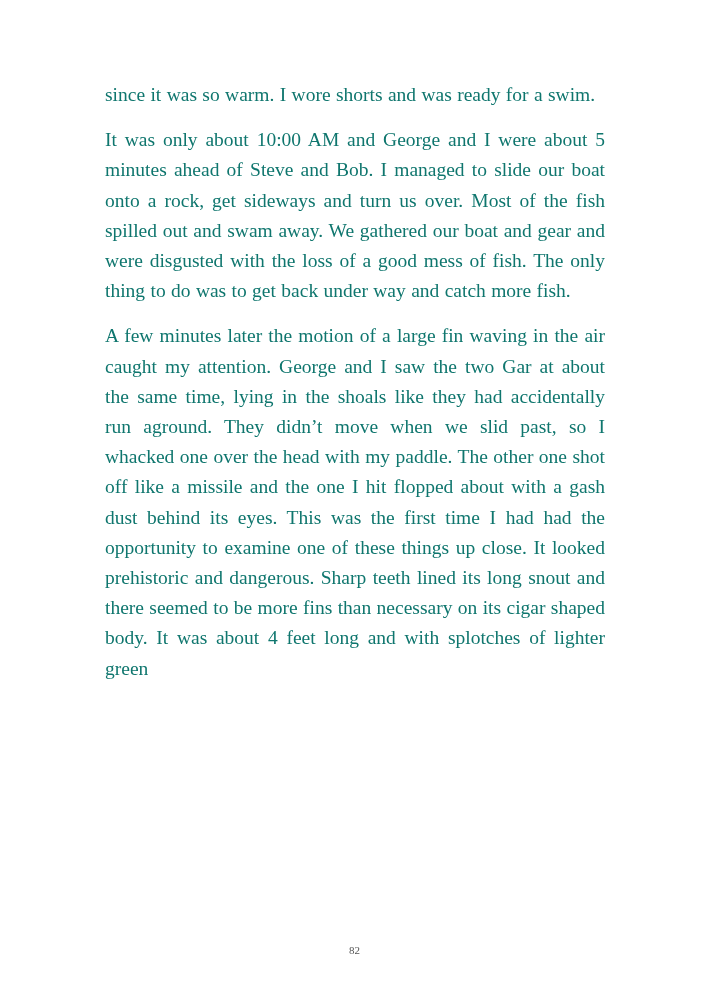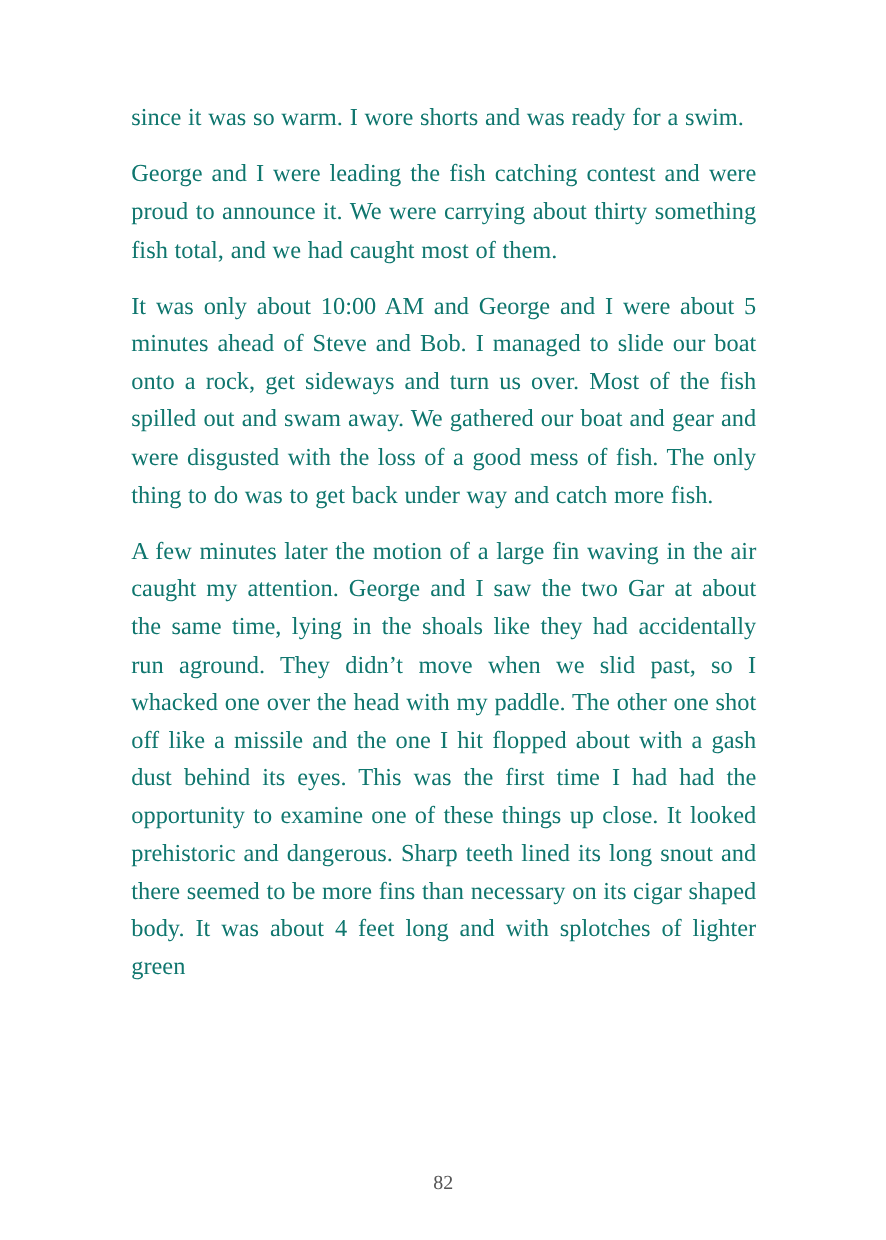--- a/index.html
+++ b/index.html
@@ -29,28 +29,27 @@
     text-align: justify;
     text-justify: inter-word;
     word-spacing: 0.5px;
   }
   .page-number {
     position: absolute;
     left: 0;
     right: 0;
     bottom: 36px;
     text-align: center;
-    font-size: 16px;
+    font-size: 11px;
     color: #555555;
   }
 </style>
 </head>
 <body>
 
 <div class="page">
   <div class="body-text">
     <p>since it was so warm. I wore shorts and was ready for a swim.</p>
-    <p>George and I were leading the fish catching contest and were proud to announce it. We were carrying about thirty something fish total, and we had caught most of them.</p>
     <p>It was only about 10:00 AM and George and I were about 5 minutes ahead of Steve and Bob. I managed to slide our boat onto a rock, get sideways and turn us over. Most of the fish spilled out and swam away. We gathered our boat and gear and were disgusted with the loss of a good mess of fish. The only thing to do was to get back under way and catch more fish.</p>
     <p>A few minutes later the motion of a large fin waving in the air caught my attention. George and I saw the two Gar at about the same time, lying in the shoals like they had accidentally run aground. They didn’t move when we slid past, so I whacked one over the head with my paddle. The other one shot off like a missile and the one I hit flopped about with a gash dust behind its eyes. This was the first time I had had the opportunity to examine one of these things up close. It looked prehistoric and dangerous. Sharp teeth lined its long snout and there seemed to be more fins than necessary on its cigar shaped body. It was about 4 feet long and with splotches of lighter green</p>
   </div>
   <div class="page-number">82</div>
 </div>
 
 </body></html>

